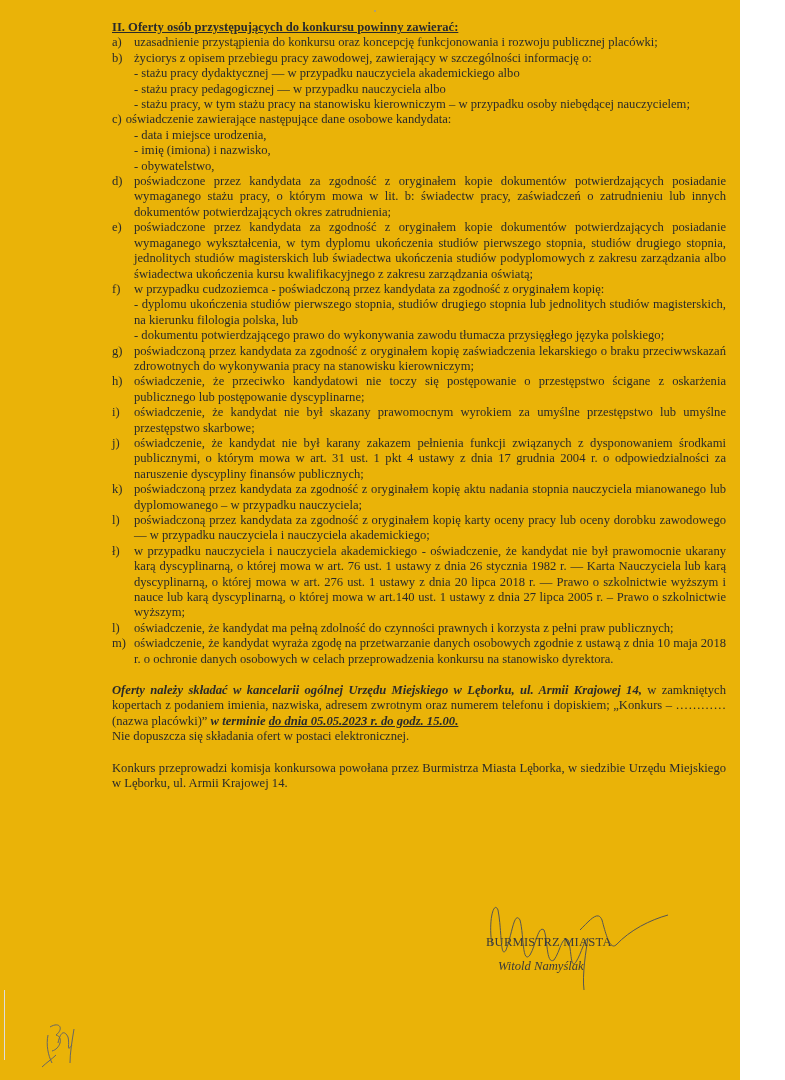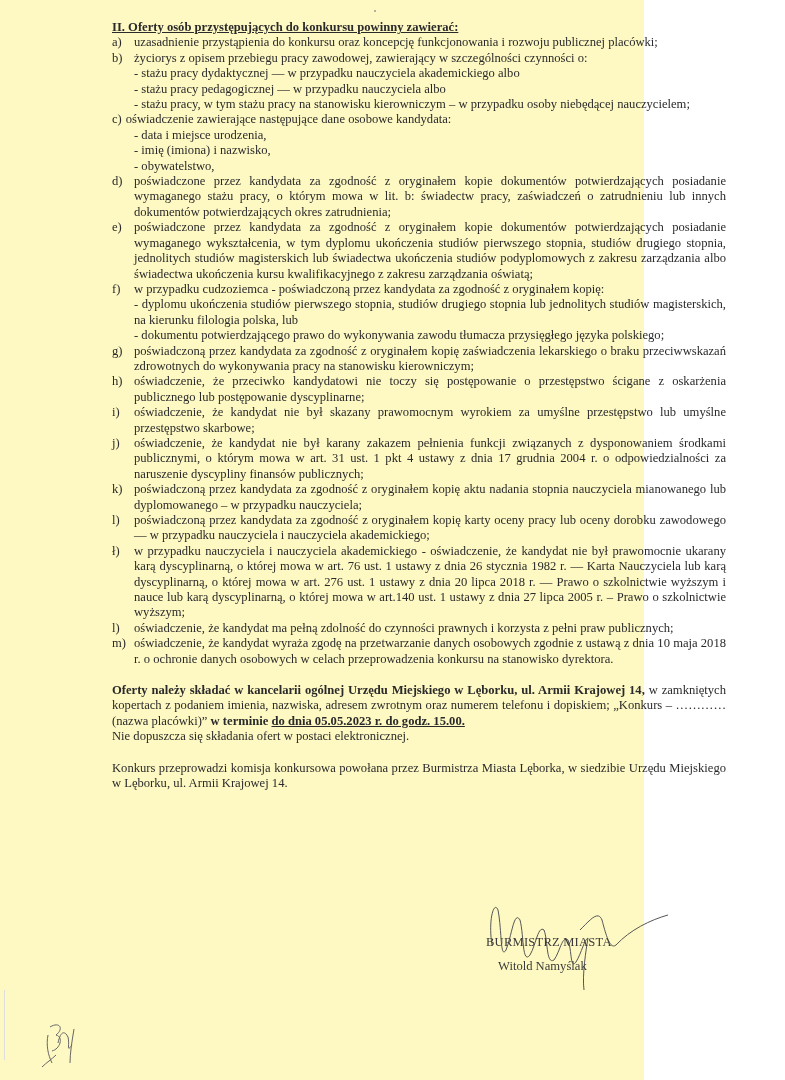--- a/index.html
+++ b/index.html
@@ -1,33 +1,33 @@
 <!DOCTYPE html>
 <html><head>
   <meta charset="utf-8">
   <style>
     html, body { margin: 0; padding: 0; }
     body {
       width: 785px; height: 1080px; background: #ffffff; position: relative; overflow: hidden;
       font-family: "Liberation Serif", "DejaVu Serif", serif; color: #2a2a2a;
     }
-    .page { position: absolute; left: 0; top: 0; width: 644px; height: 1080px; background: #fef9c3; }
+    .page { position: absolute; left: 0; top: 0; width: 740px; height: 1080px; background: #eab308; }
     .content { position: absolute; left: 118px; top: 20px; width: 608px; font-size: 12.6px; line-height: 15.4px; }
     .heading { font-weight: bold; text-decoration: underline; margin-left: -6px; }
     .item { display: flex; text-align: justify; }
     .item .mk { width: 22px; flex: 0 0 22px; margin-left: -6px; }
     .item .tx { flex: 1; }
     .item.c .mk { width: auto; flex: 0 0 auto; margin-right: 4px; }
     .sub { padding-left: 16px; text-align: justify; }
     .para { margin-left: -6px; text-align: justify; }
     .gap { height: 16px; }
-    .bold { font-weight: bold; }
+    .bold { font-weight: bold; font-style: italic; }
     .ul { text-decoration: underline; }
     .sig-title { position: absolute; left: 486px; top: 935px; font-size: 12.6px; letter-spacing: 0.2px; color: #3a3a3a; text-align: right; }
-    .sig-name { position: absolute; left: 498px; top: 959px; font-size: 12.6px; color: #3a3a3a; }
+    .sig-name { position: absolute; left: 498px; top: 959px; font-size: 12.6px; color: #3a3a3a; font-style: italic; }
     .sig-svg { position: absolute; left: 470px; top: 890px; }
     .initials-svg { position: absolute; left: 30px; top: 1015px; }
     .dot { position: absolute; left: 374px; top: 10px; width: 2px; height: 2px; background: #999; border-radius: 1px; }
     .margin-line { position: absolute; left: 4px; top: 990px; width: 1px; height: 70px; background: #ddd; }
   </style>
 </head>
 <body>
 
 <div class="page">
   <div class="dot"></div>
@@ -36,21 +36,21 @@
   <div class="content">
     <div class="heading">II. Oferty osób przystępujących do konkursu  powinny zawierać:</div>
 
     <div id="items">
         <div class="item">
           <span class="mk">a)</span>
           <span class="tx">uzasadnienie przystąpienia do konkursu oraz koncepcję funkcjonowania i rozwoju publicznej placówki;</span>
         </div>
         <div class="item">
           <span class="mk">b)</span>
-          <span class="tx">życiorys z opisem przebiegu pracy zawodowej, zawierający w szczególności czynności o:</span>
+          <span class="tx">życiorys z opisem przebiegu pracy zawodowej, zawierający w szczególności informację o:</span>
         </div>
         <div class="sub">- stażu pracy dydaktycznej — w przypadku nauczyciela akademickiego albo</div>
         <div class="sub">- stażu pracy pedagogicznej — w przypadku nauczyciela albo</div>
         <div class="sub">- stażu pracy, w tym stażu pracy na stanowisku kierowniczym – w przypadku osoby niebędącej nauczycielem;</div>
         <div class="item c">
           <span class="mk">c)</span>
           <span class="tx">oświadczenie zawierające następujące dane osobowe kandydata:</span>
         </div>
         <div class="sub">- data i miejsce urodzenia,</div>
         <div class="sub">- imię (imiona) i nazwisko,</div>

